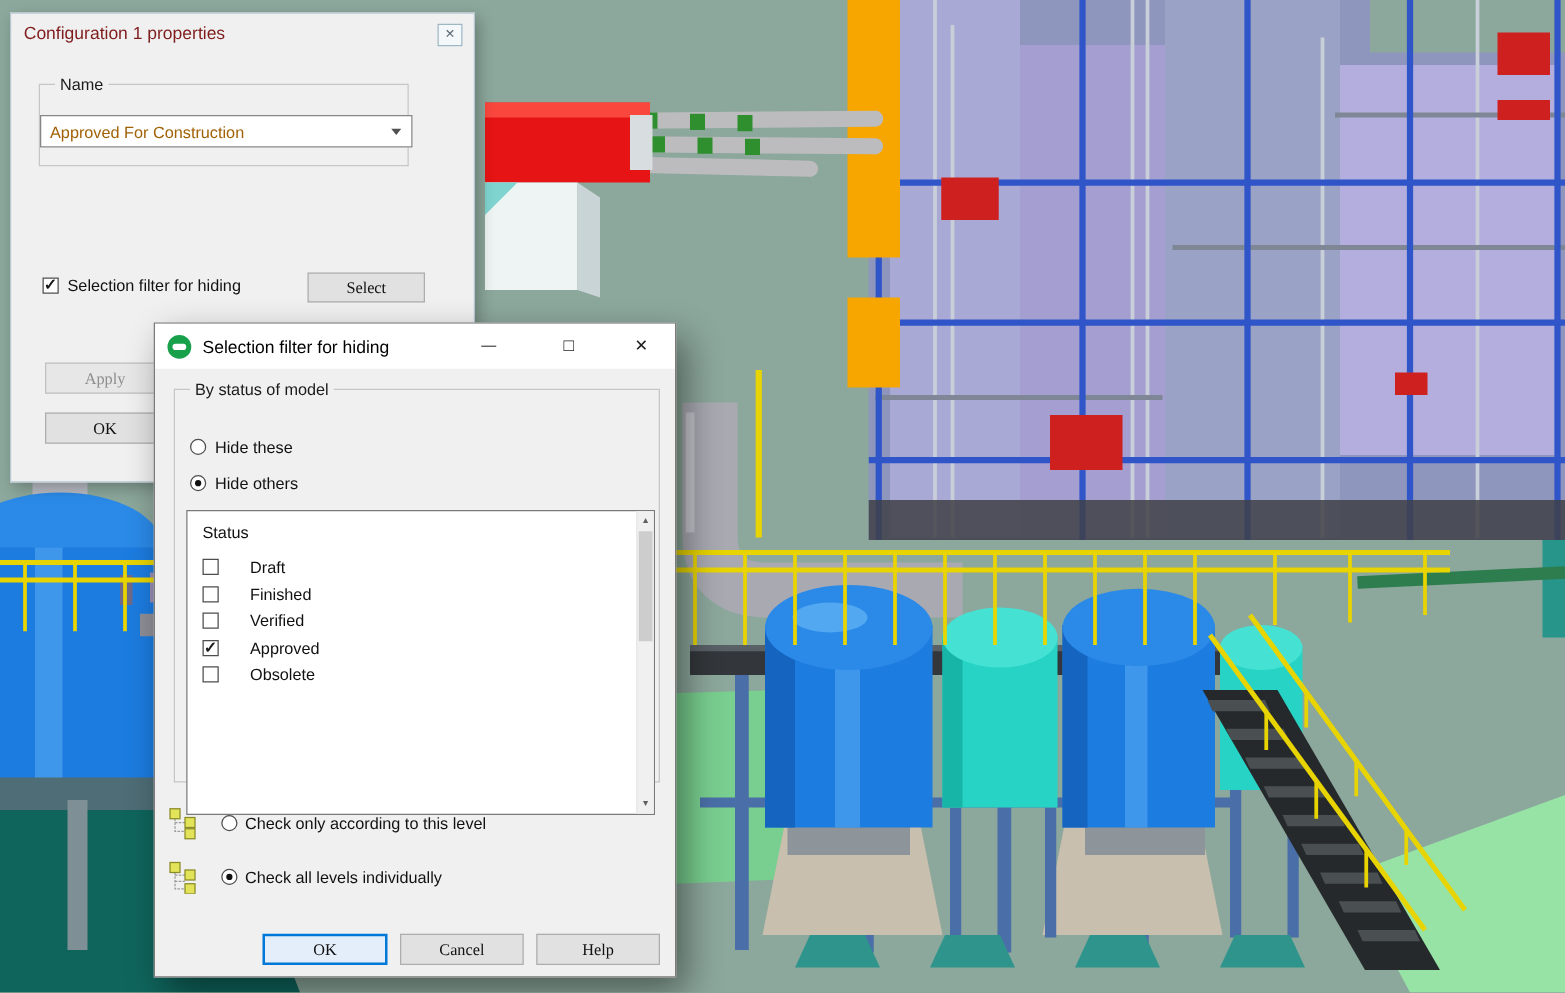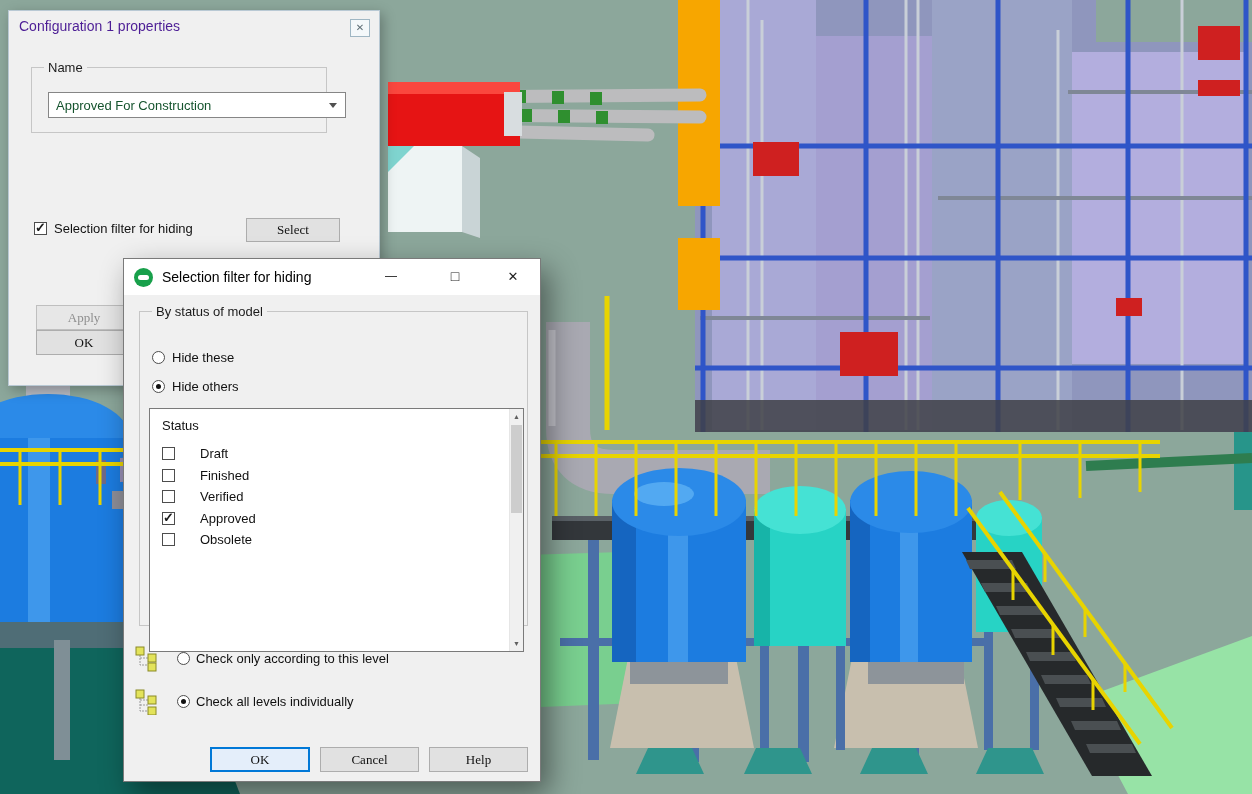--- a/index.html
+++ b/index.html
@@ -12,42 +12,42 @@
   .f-vblue{fill:var(--vessel-blue,#1c7ce0)}
   .f-vcyan{fill:var(--vessel-cyan,#27d3c5)}
   .s-rail{stroke:var(--rail-yellow,#e8d400)}
   .s-frame{stroke:var(--frame-blue,#2f55c8)}
   .f-red{fill:var(--duct-red,#e61414)}
   .f-orange{fill:var(--panel-orange,#f7a600)}
 
   
   .win{position:absolute;background:var(--dialog-bg,#f0f0f0)}
   .dlg1{left:8px;top:10px;width:372px;height:376px;border:1px solid #b9c9d4;box-shadow:3px 4px 12px rgba(0,0,0,.28);z-index:5}
-  .dlg1 .titlebar{position:absolute;left:0;top:0;right:0;height:30px;display:flex;align-items:center;padding:0 10px;font-size:14px;color:#4c1d95}
+  .dlg1 .titlebar{position:absolute;left:0;top:0;right:0;height:30px;display:flex;align-items:center;padding:0 10px;font-size:14px;color:#7f1d1d}
   .closebox{position:absolute;top:8px;right:9px;width:20px;height:18px;border:1px solid #9fb6c3;background:#f4f8fa;color:#5d6d75;font-size:10px;line-height:16px;text-align:center}
 
   .groupbox{position:absolute;border:1px solid #c6c6c6}
   .grouplabel{position:absolute;top:-8px;left:12px;background:var(--dialog-bg,#f0f0f0);padding:0 4px;font-size:13px;color:#1a1a1a;line-height:15px;white-space:nowrap}
 
   .grp-name{left:22px;top:56px;width:296px;height:66px}
-  .combo{position:absolute;left:16px;top:24px;width:298px;height:26px;background:#fff;border:1px solid #868686;font-size:13px;color:#14532d;display:flex;align-items:center;padding:0 24px 0 7px;white-space:nowrap;overflow:hidden}
+  .combo{position:absolute;left:0;top:24px;width:298px;height:26px;background:#fff;border:1px solid #868686;font-size:13px;color:#a16207;display:flex;align-items:center;padding:0 24px 0 7px;white-space:nowrap;overflow:hidden}
   .combo .chev{position:absolute;right:8px;top:10px;width:0;height:0;border-left:4px solid transparent;border-right:4px solid transparent;border-top:5px solid #505050}
 
   .checkrow{position:absolute;display:flex;align-items:center;gap:7px;font-size:13px;color:#111;white-space:nowrap}
   .cb{width:13px;height:13px;background:#fff;border:1px solid #4d4d4d;position:relative;flex:0 0 13px}
   .cb[data-checked="true"]::after{content:"✓";position:absolute;left:0;top:-3px;font-size:13px;font-weight:bold;color:#1a1a1a}
   .radio{width:13px;height:13px;border-radius:50%;background:#fff;border:1px solid #4d4d4d;position:relative;flex:0 0 13px}
   .radio[data-checked="true"]::after{content:"";position:absolute;left:3px;top:3px;width:5px;height:5px;border-radius:50%;background:#111}
 
   .btn{position:absolute;background:#e1e1e1;border:1px solid #adadad;font-size:13px;color:#111;display:flex;align-items:center;justify-content:center;font-family:Liberation Serif, serif}
   .btn.disabled{color:#8f8f8f;border-color:#bfbfbf;background:#e7e7e7}
   .btn.default{border:2px solid var(--accent,#0078d7);background:#e4eefa}
   .chk-hiding{left:25px;top:210px}
   .btn-select{left:237px;top:207px;width:94px;height:24px}
-  .btn-apply{left:27px;top:294px;width:96px;height:25px}
+  .btn-apply{left:27px;top:279px;width:96px;height:25px}
   .btn-ok1{left:27px;top:319px;width:96px;height:25px}
 
   .dlg2{left:123px;top:258px;width:418px;height:524px;border:1px solid #7a7a7a;box-shadow:8px 12px 28px rgba(0,0,0,.45);z-index:10}
   .dlg2 .titlebar{position:absolute;top:0;left:0;right:0;height:36px;background:#fff;display:flex;align-items:center;padding-left:10px;font-size:14px;color:#000}
   .appicon{width:19px;height:19px;border-radius:50%;background:#18a04b;margin-right:9px;position:relative;flex:0 0 19px}
   .appicon::after{content:"";position:absolute;left:4px;top:7px;width:11px;height:5px;border-radius:3px;background:#fff}
   .capbtn{position:absolute;top:1px;width:38px;height:32px;display:flex;align-items:center;justify-content:center;color:#222;background:#fff}
   .cap-min{left:248px;font-size:12px}
   .cap-max{left:312px;font-size:14px}
   .cap-close{left:370px;font-size:13px}

